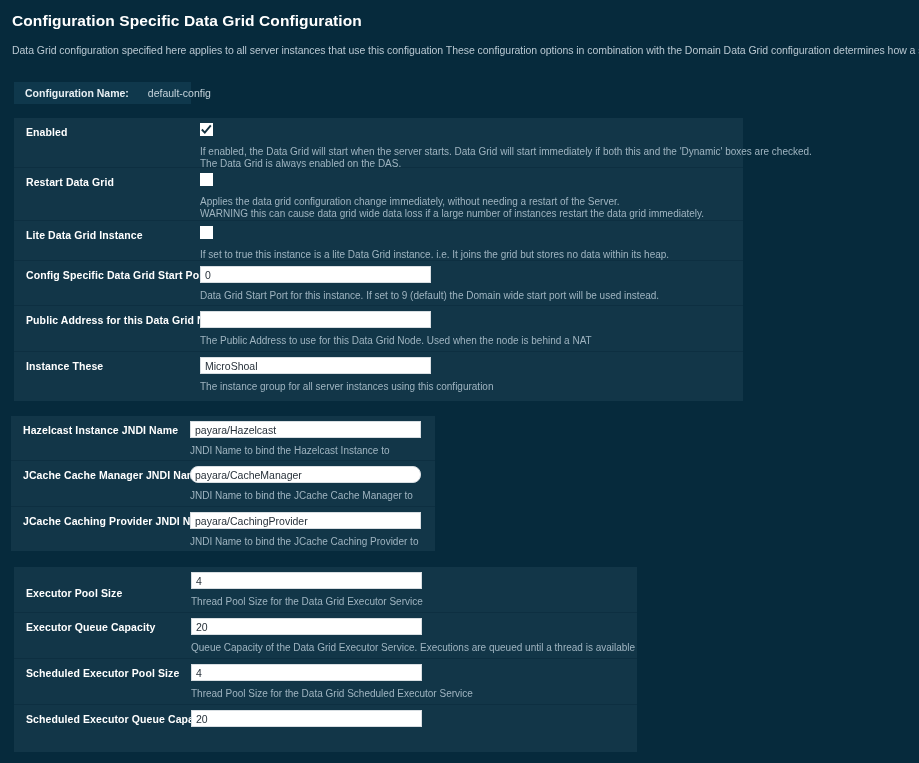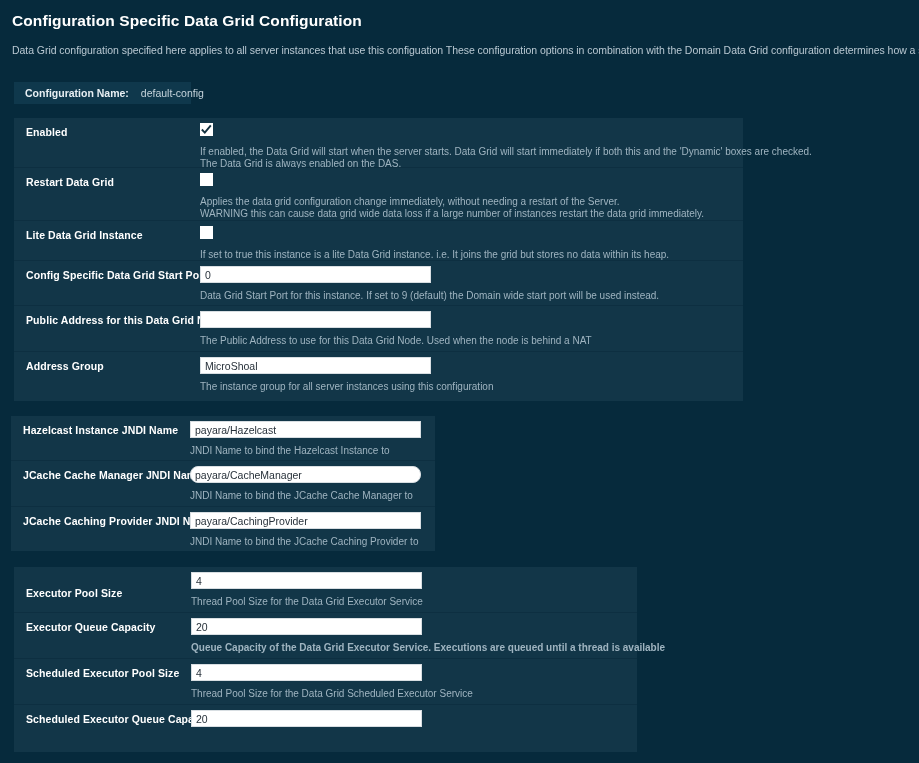--- a/index.html
+++ b/index.html
@@ -50,31 +50,32 @@
     position: absolute;
     left: 14px;
     top: 82px;
     width: 177px;
     height: 22px;
     background: #0f384c;
     display: flex;
     align-items: center;
     box-sizing: border-box;
     padding-left: 11px;
+    gap: 15px;
   }
   .config-bar .cfg-label {
     font-size: 10.5px;
     font-weight: bold;
     color: #e8eff3;
     white-space: nowrap;
   }
   .config-bar .cfg-value {
     font-size: 10.5px;
     color: #c6d4dc;
-    margin-left: 12px;
+    margin-left: 4px;
     white-space: nowrap;
   }
 
   
   .group {
     position: absolute;
     background: #c4b5fd;
     box-sizing: border-box;
   }
   .group.g1 { left: 14px; top: 118px; width: 729px; }
@@ -199,21 +200,21 @@
         </div>
       </div>
       <div class="row" style="height: 46px;">
         <div class="lbl" style="top: 8px;">Public Address for this Data Grid Node</div>
         <input class="tinput" type="text" style="top: 5px;">
         <div class="helptext" style="top: 29px;">
           <span class="hl2">The Public Address to use for this Data Grid Node. Used when the node is behind a NAT</span>
         </div>
       </div>
       <div class="row" style="height: 49px;">
-        <div class="lbl" style="top: 8px;">Address Group</div>
+        <div class="lbl" style="top: 8px;">Instance These</div>
         <input class="tinput" type="text" value="MicroShoal" style="top: 5px;">
         <div class="helptext" style="top: 29px;">
           <span class="hl2">The instance group for all server instances using this configuration</span>
         </div>
       </div>
     </div>
   <div class="group g2" id="group-1" style="height: 135px;">
       <div class="row" style="height: 45px;">
         <div class="lbl" style="top: 8px;">Hazelcast Instance JNDI Name</div>
         <input class="tinput" type="text" value="payara/Hazelcast" style="top: 5px;">
@@ -240,21 +241,21 @@
       <div class="row" style="height: 46px;">
         <div class="lbl" style="top: 20px;">Executor Pool Size</div>
         <input class="tinput" type="text" value="4" style="top: 5px;">
         <div class="helptext" style="top: 29px;">
           <span class="hl2">Thread Pool Size for the Data Grid Executor Service</span>
         </div>
       </div>
       <div class="row" style="height: 46px;">
         <div class="lbl" style="top: 8px;">Executor Queue Capacity</div>
         <input class="tinput" type="text" value="20" style="top: 5px;">
-        <div class="helptext" style="top: 29px; font-weight: bold;">
+        <div class="helptext" style="top: 29px;">
           <span class="hl2">Queue Capacity of the Data Grid Executor Service. Executions are queued until a thread is available</span>
         </div>
       </div>
       <div class="row" style="height: 46px;">
         <div class="lbl" style="top: 8px;">Scheduled Executor Pool Size</div>
         <input class="tinput" type="text" value="4" style="top: 5px;">
         <div class="helptext" style="top: 29px;">
           <span class="hl2">Thread Pool Size for the Data Grid Scheduled Executor Service</span>
         </div>
       </div>

